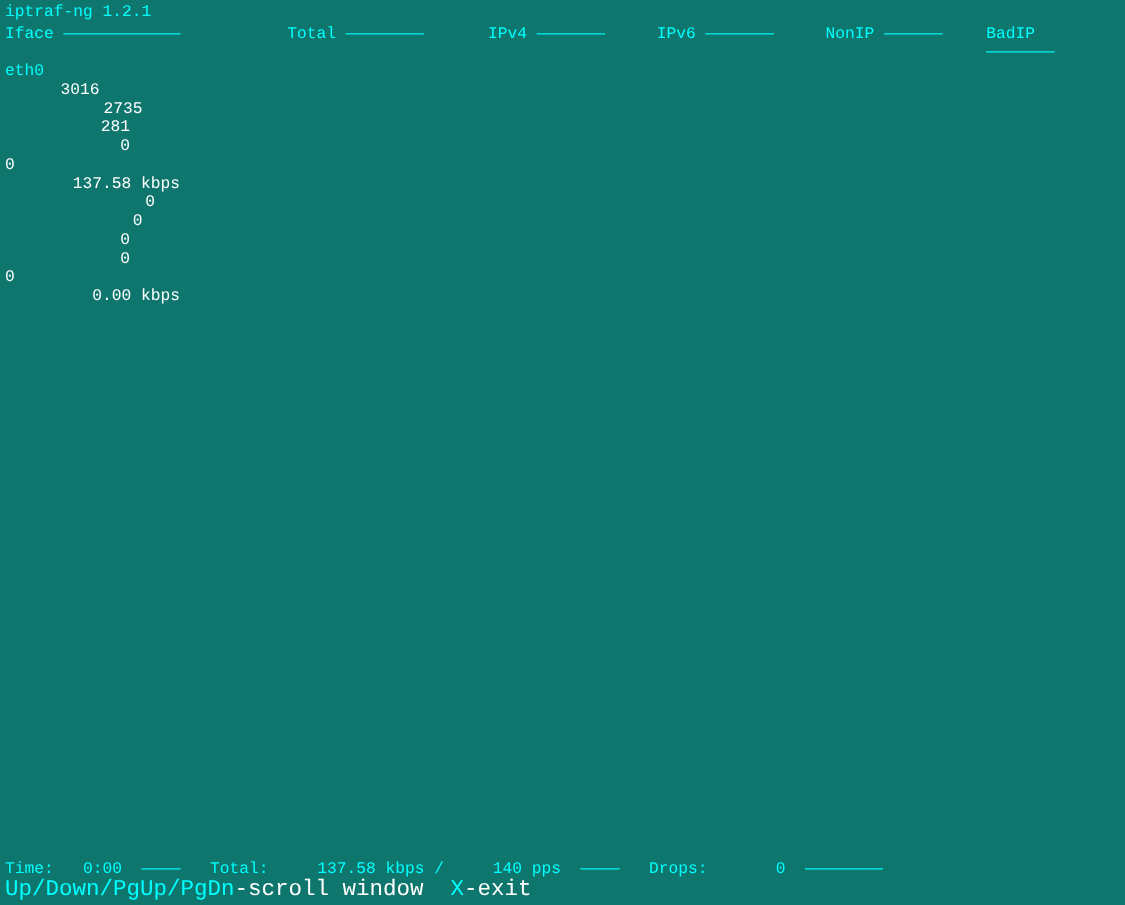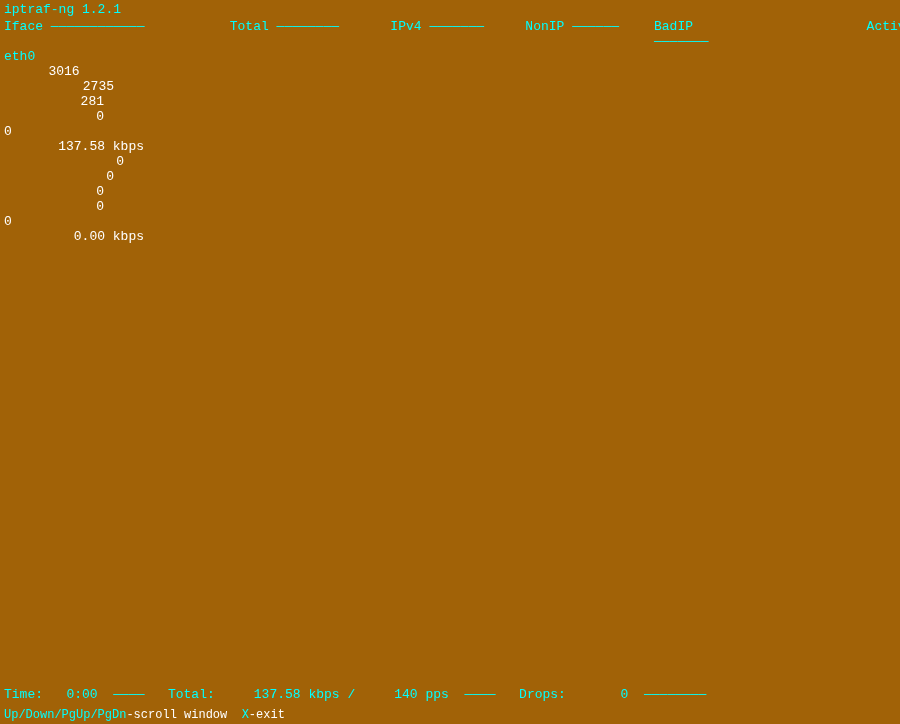--- a/index.html
+++ b/index.html
@@ -12,21 +12,21 @@
       height: 724px;
       background-color: #0000CC;
       font-family: 'Courier New', Courier, monospace;
       font-size: 13px;
       color: #00FFFF;
       overflow: hidden;
     }
     .terminal {
       width: 900px;
       height: 724px;
-      background-color: #a16207;
+      background-color: #0f766e;
       padding: 0;
       position: relative;
     }
     .title-bar {
       color: #00FFFF;
       padding: 2px 4px;
       font-size: 13px;
     }
     .header-row {
       display: flex;
@@ -91,21 +91,21 @@
       color: #00FFFF;
       font-size: 13px;
     }
     .hotkeys-bar {
       position: absolute;
       bottom: 0;
       left: 0;
       right: 0;
       padding: 2px 4px;
       color: #FFFFFF;
-      font-size: 12px;
+      font-size: 18px;
     }
     .hotkeys-bar .highlight {
       color: #00FFFF;
     }
     .dash-line {
       color: #00FFFF;
     }
   </style>
 </head>
 <body>
@@ -119,20 +119,24 @@
     <span class="col-iface">
       <span>Iface</span>
       <span class="dash-line"> ————————————</span>
     </span>
     <span class="col-total">
       <span>Total</span>
       <span class="dash-line"> ————————</span>
     </span>
     <span class="col-ipv4">
       <span>IPv4</span>
+      <span class="dash-line"> ———————</span>
+    </span>
+    <span class="col-ipv6">
+      <span>IPv6</span>
       <span class="dash-line"> ———————</span>
     </span>
     <span class="col-nonip">
       <span>NonIP</span>
       <span class="dash-line"> ——————</span>
     </span>
     <span class="col-badip">
       <span>BadIP</span>
       <span class="dash-line"> ———————</span>
     </span>

